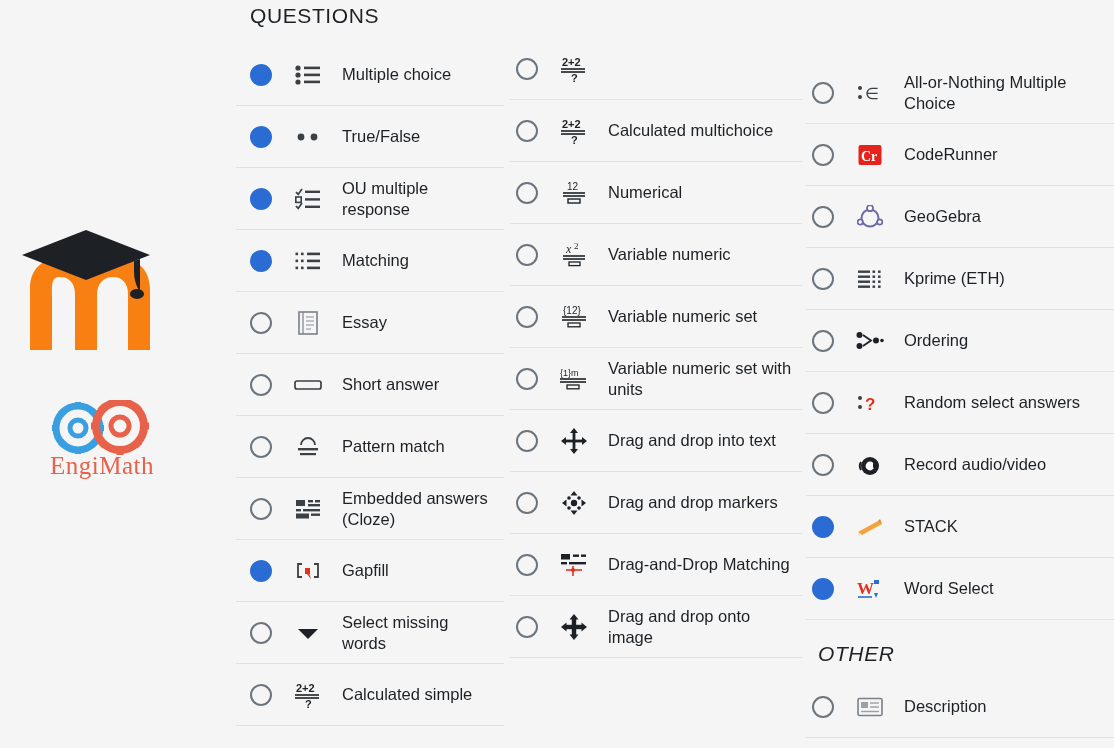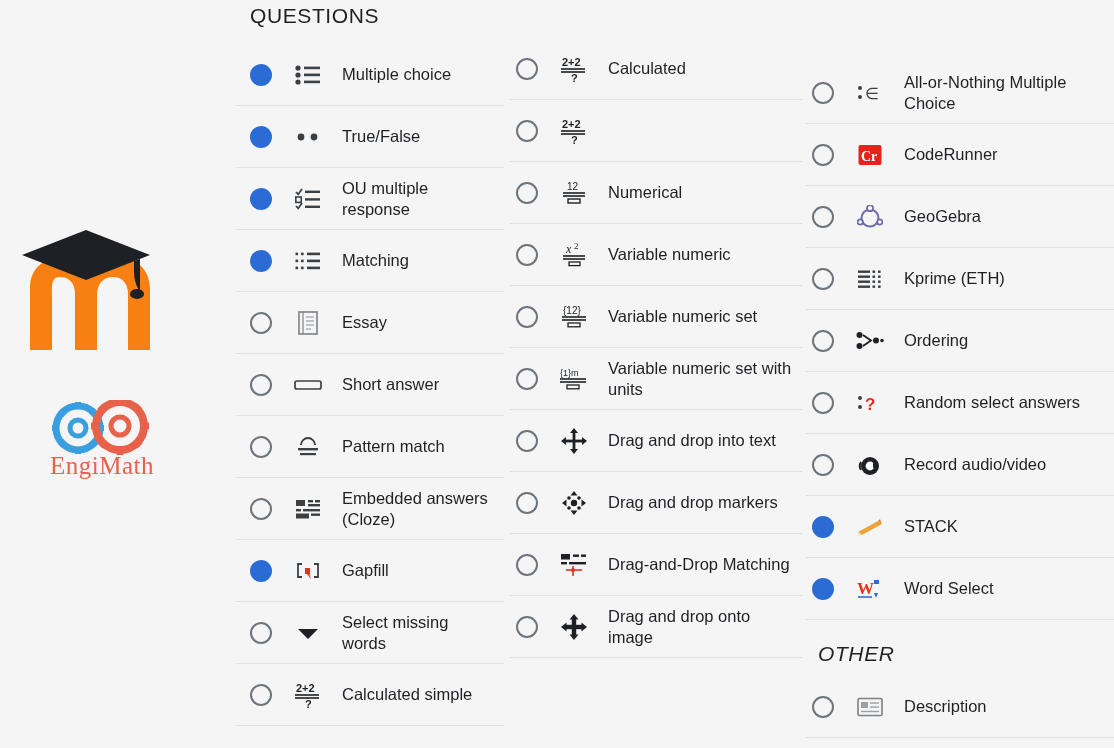--- a/index.html
+++ b/index.html
@@ -345,33 +345,33 @@
       <li class="qitem">
         <span class="radio"></span>
         <span class="icon-cell">
           <svg width="30" height="26" viewBox="0 0 30 26">
             <text x="3" y="10" font-family="Liberation Sans, sans-serif" font-size="11" font-weight="bold" fill="#1d2125">2+2</text>
             <line x1="2" y1="13" x2="26" y2="13" stroke="#1d2125" stroke-width="1.6"></line>
             <line x1="2" y1="16" x2="26" y2="16" stroke="#1d2125" stroke-width="1.6"></line>
             <text x="12" y="26" font-family="Liberation Sans, sans-serif" font-size="11" font-weight="bold" fill="#1d2125">?</text>
           </svg>
         </span>
-        <span class="qlabel">Calculated</span>
       </li>
 
       <li class="qitem">
         <span class="radio"></span>
         <span class="icon-cell">
           <svg width="30" height="26" viewBox="0 0 30 26">
             <text x="3" y="10" font-family="Liberation Sans, sans-serif" font-size="11" font-weight="bold" fill="#1d2125">2+2</text>
             <line x1="2" y1="13" x2="26" y2="13" stroke="#1d2125" stroke-width="1.6"></line>
             <line x1="2" y1="16" x2="26" y2="16" stroke="#1d2125" stroke-width="1.6"></line>
             <text x="12" y="26" font-family="Liberation Sans, sans-serif" font-size="11" font-weight="bold" fill="#1d2125">?</text>
           </svg>
         </span>
+        <span class="qlabel">Calculated multichoice</span>
       </li>
 
       <li class="qitem">
         <span class="radio"></span>
         <span class="icon-cell">
           <svg width="28" height="24" viewBox="0 0 28 24">
             <text x="7" y="9" font-family="Liberation Sans, sans-serif" font-size="10" fill="#1d2125">12</text>
             <line x1="3" y1="12" x2="25" y2="12" stroke="#1d2125" stroke-width="1.6"></line>
             <line x1="3" y1="15" x2="25" y2="15" stroke="#1d2125" stroke-width="1.6"></line>
             <rect x="8" y="18" width="12" height="4" fill="none" stroke="#1d2125" stroke-width="1.4"></rect>

